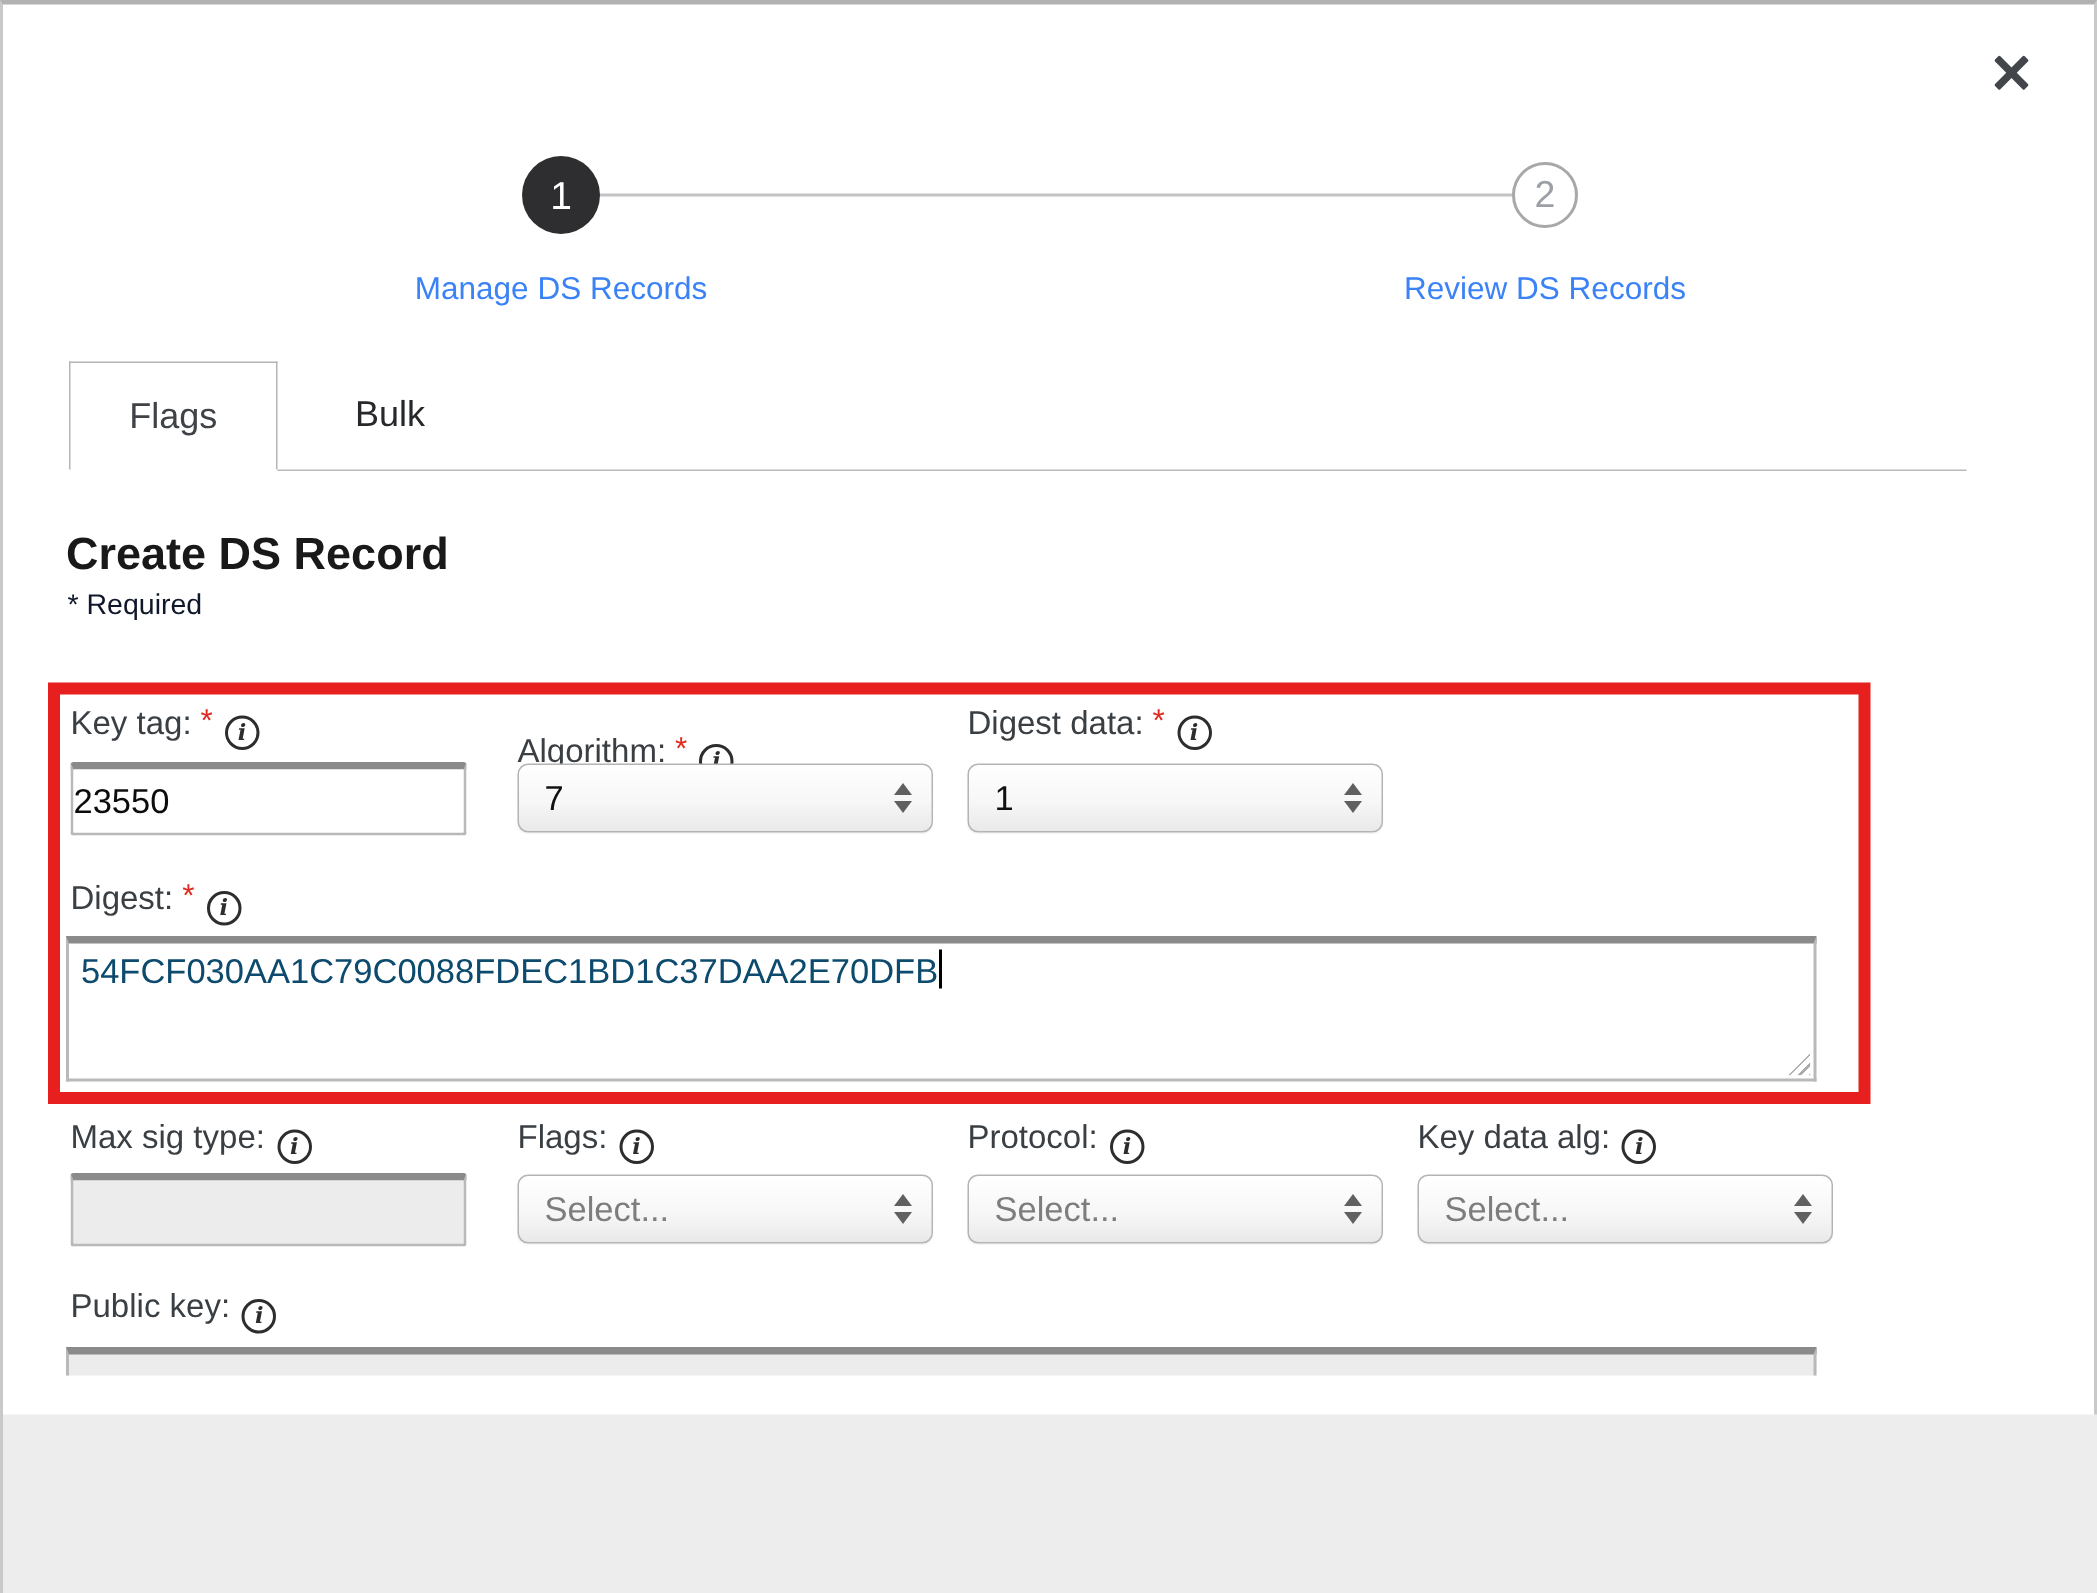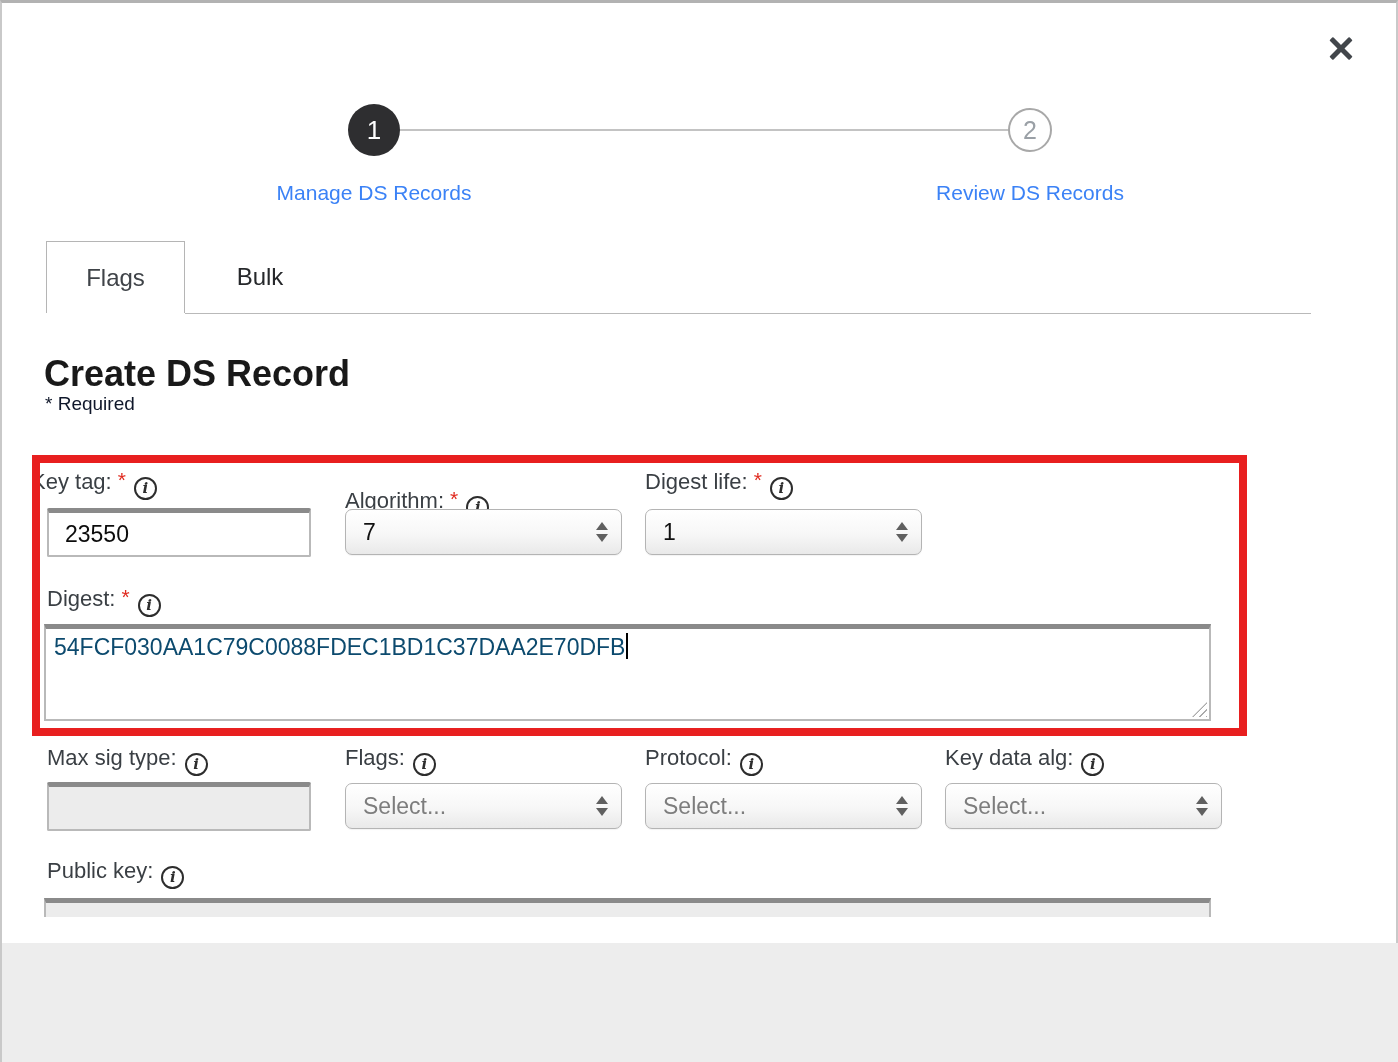--- a/index.html
+++ b/index.html
@@ -25,33 +25,33 @@
   .step-2{left:1006px;top:105px;width:40px;height:40px;background:#ffffff;border:2px solid #a8a8a8;color:#9aa0a6;font-size:25px;line-height:40px;}
   .step-label{position:absolute;top:178px;width:400px;text-align:center;color:#3b82f6;font-size:21px;}
   .step-label.l1{left:172px;}
   .step-label.l2{left:828px;}
   
   .tab{position:absolute;top:238px;height:72px;line-height:72px;text-align:center;font-size:24px;cursor:pointer;box-sizing:border-box;}
   .tab-single{left:44px;width:139px;border:1px solid #b5b5b5;border-bottom:none;color:#3f4348;background:#fff;z-index:2;}
   .tab-bulk{left:183px;width:150px;color:#26282b;}
   .tab-underline{position:absolute;left:183px;top:310px;width:1126px;height:1px;background:#b9b9b9;}
   
-  .page-title{position:absolute;left:42px;top:350px;font-size:36px;font-weight:bold;color:#191919;}
+  .page-title{position:absolute;left:42px;top:350px;font-size:30px;font-weight:bold;color:#191919;}
   .required-note{position:absolute;left:43px;top:390px;font-size:19px;color:#0f172a;}
   
   .red-box{position:absolute;left:30px;top:452px;width:1215px;height:281px;box-sizing:border-box;border:8px solid #e81f1f;pointer-events:none;z-index:5;}
   
   .fld-label{position:absolute;font-size:22px;color:#3a3f44;white-space:nowrap;}
   .fld-label .star{color:#e02b20;font-size:21px;position:relative;top:-2px;margin-left:6px;}
   .info-icon{display:inline-block;box-sizing:border-box;width:23px;height:23px;border:2px solid #2d2d2d;border-radius:50%;
     font:italic bold 15px/19px "DejaVu Serif", serif;color:#2d2d2d;text-align:center;margin-left:8px;vertical-align:-4px;}
   
   .text-input{position:absolute;box-sizing:border-box;width:264px;height:49px;background:#ffffff;
     border:2px solid #b9b9b9;border-top:5px solid #8a8a8a;border-radius:2px;
-    font-family:"Liberation Sans", sans-serif;font-size:23px;color:#0c0c0c;padding:0 16px;outline:none;}
+    font-family:"Liberation Sans", sans-serif;font-size:23px;color:#0c0c0c;padding:0 0;outline:none;}
   .text-input:disabled{background:#ececec;}
   
   .select-box{position:absolute;box-sizing:border-box;width:277px;height:46px;border:1px solid #b4b4b4;border-radius:7px;
     background:linear-gradient(#ffffff 0%,#f7f7f7 55%,#e9e9e9 100%);box-shadow:0 1px 1px rgba(0,0,0,0.05);
     font-size:23px;color:#111;line-height:44px;padding:0 36px 0 17px;cursor:pointer;}
   .select-box .val{display:block;overflow:hidden;white-space:nowrap;}
   .select-box.placeholder{color:#7d7d7d;}
   .sel-arrows{position:absolute;right:13px;top:50%;margin-top:-10px;width:12px;height:20px;}
   .sel-arrows .up{position:absolute;left:0;top:0;width:0;height:0;border-left:6px solid transparent;border-right:6px solid transparent;border-bottom:8px solid #606060;}
   .sel-arrows .down{position:absolute;left:0;bottom:0;width:0;height:0;border-left:6px solid transparent;border-right:6px solid transparent;border-top:8px solid #606060;}
@@ -84,28 +84,28 @@
 
   <div class="tab tab-single">Flags</div>
   <div class="tab tab-bulk">Bulk</div>
   <div class="tab-underline"></div>
 
   <div class="page-title">Create DS Record</div>
   <div class="required-note">* Required</div>
 
   <div class="red-box"></div>
 
-  <div class="fld-label" style="left:29px;top:466px;">
+  <div class="fld-label" style="left:45px;top:466px;">
     <span>Key tag:</span><span class="star">*</span><span class="info-icon">i</span>
   </div>
   <div class="fld-label" style="left:343px;top:485px;">
     <span>Algorithm:</span><span class="star">*</span><span class="info-icon">i</span>
   </div>
   <div class="fld-label" style="left:643px;top:466px;">
-    <span>Digest life:</span><span class="star">*</span><span class="info-icon">i</span>
+    <span>Digest data:</span><span class="star">*</span><span class="info-icon">i</span>
   </div>
 
   <input class="text-input" style="left: 45px; top: 505px;" value="23550">
   <div class="select-box" style="left:343px;top:506px;">
     <span class="val">7</span>
     <span class="sel-arrows">
         <span class="up"></span>
         <span class="down"></span>
       </span>
   </div>

